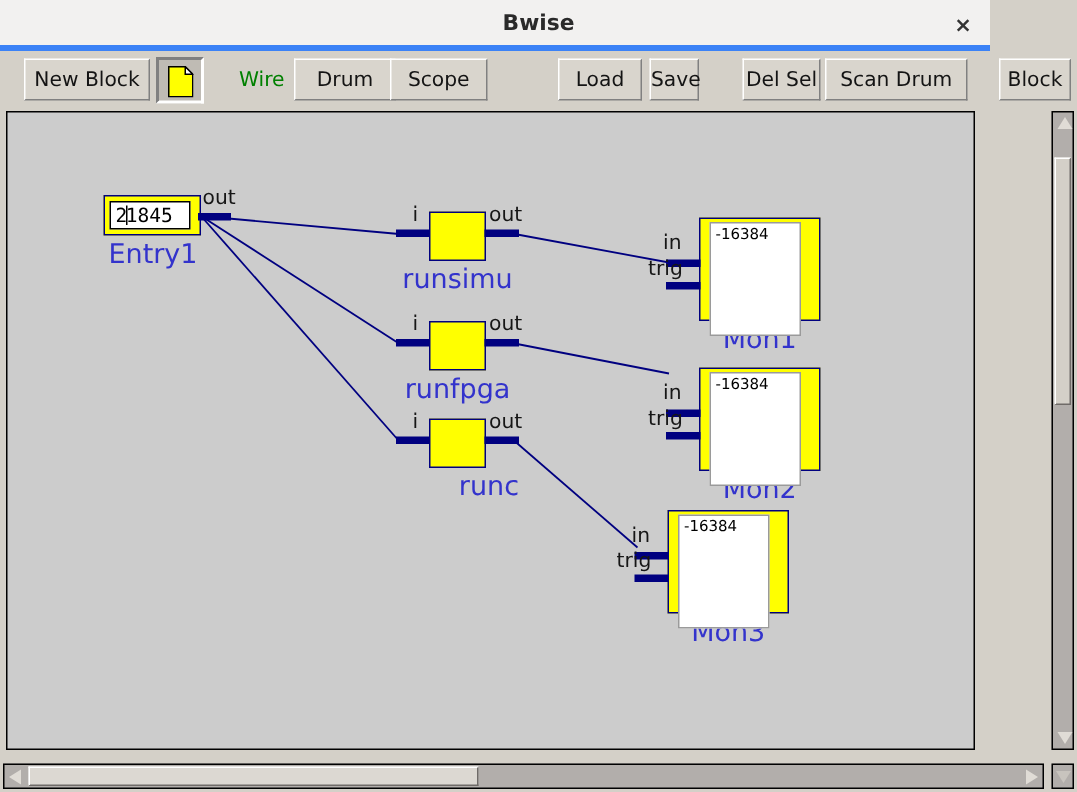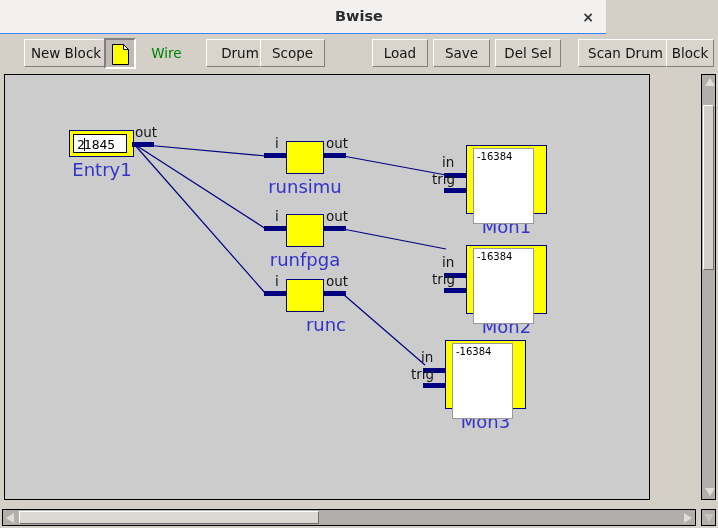--- a/index.html
+++ b/index.html
@@ -18,23 +18,23 @@
     position: relative;
     width: 718px;
     height: 528px;
     background: #d4d0c8;
   }
 
   
   #titlebar {
     position: absolute;
     left: 0; top: 0;
-    width: 606px; height: 34px;
+    width: 660px; height: 34px;
     background: #f2f1f0;
-    border-bottom: 1px solid #3b82f6;
+    border-bottom: 4px solid #3b82f6;
     box-sizing: border-box;
   }
   #title-text {
     position: absolute;
     left: 0; top: 0;
     width: 718px;
     line-height: 33px;
     text-align: center;
     font-size: 14.5px;
     font-weight: bold;
@@ -263,37 +263,37 @@
 
 <div id="app">
 
   <div id="titlebar">
     <div id="title-text">Bwise</div>
     <div id="close-btn">×</div>
   </div>
 
   <div id="toolbar">
 
-    <div class="tbtn" style="left:24px;width:84px;">New Block</div>
+    <div class="tbtn" style="left:16px;width:84px;">New Block</div>
 
     <div class="iconbtn" style="left:104px;">
       <svg class="page-icon" viewBox="0 0 17 21">
         <polygon points="0.5,0.5 11.5,0.5 16.5,5.5 16.5,20.5 0.5,20.5" fill="#ffff00" stroke="#000000" stroke-width="1"></polygon>
         <polygon points="11.5,0.5 16.5,5.5 11.5,5.5" fill="#ffffff" stroke="#000000" stroke-width="1"></polygon>
       </svg>
     </div>
 
-    <div class="tbtn flat" style="left:140px;width:53px;">Wire</div>
-    <div class="tbtn" style="left:206px;width:68px;">Drum</div>
+    <div class="tbtn flat" style="left:148px;width:53px;">Wire</div>
+    <div class="tbtn" style="left:196px;width:68px;">Drum</div>
     <div class="tbtn" style="left:372px;width:56px;">Load</div>
 
     <div class="tbtn" style="left:260px;width:65px;">Scope</div>
-    <div class="tbtn" style="left:433px;width:57px;">Save</div>
-    <div class="tbtn" style="left:495px;width:66px;">Del Sel</div>
-    <div class="tbtn" style="left:578px;width:95px;">Scan Drum</div>
+    <div class="tbtn" style="left:433px;width:33px;">Save</div>
+    <div class="tbtn" style="left:495px;width:52px;">Del Sel</div>
+    <div class="tbtn" style="left:550px;width:95px;">Scan Drum</div>
     <div class="tbtn" style="left:666px;width:48px;">Block</div>
   </div>
 
   <div id="canvas">
 
     <svg id="wires" viewBox="0 0 692 424">
 
       <line x1="129" y1="69" x2="261" y2="81" stroke="#000080" stroke-width="1.2"></line>
 
       <line x1="129" y1="69" x2="261" y2="154" stroke="#000080" stroke-width="1.2"></line>

